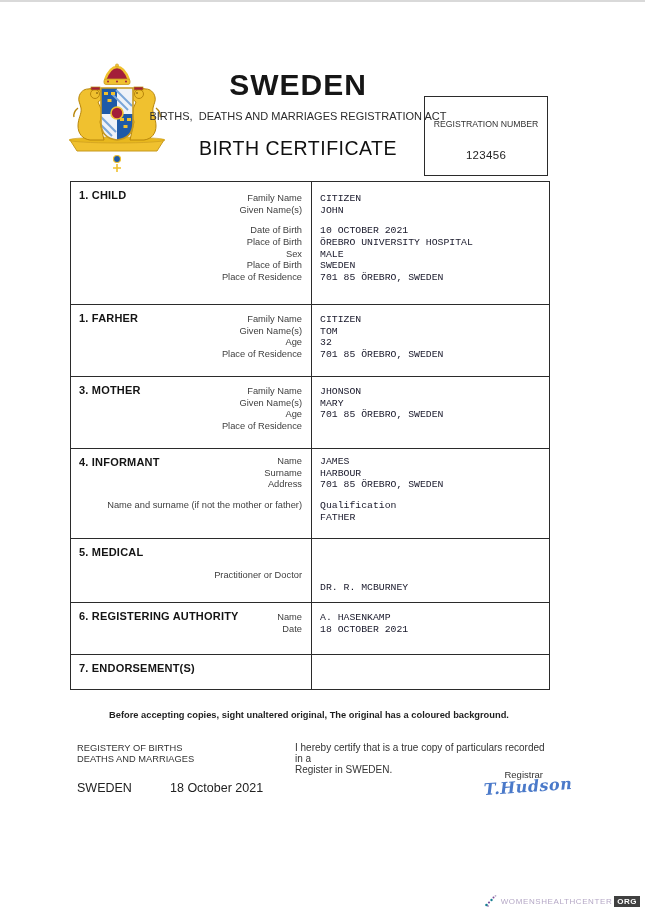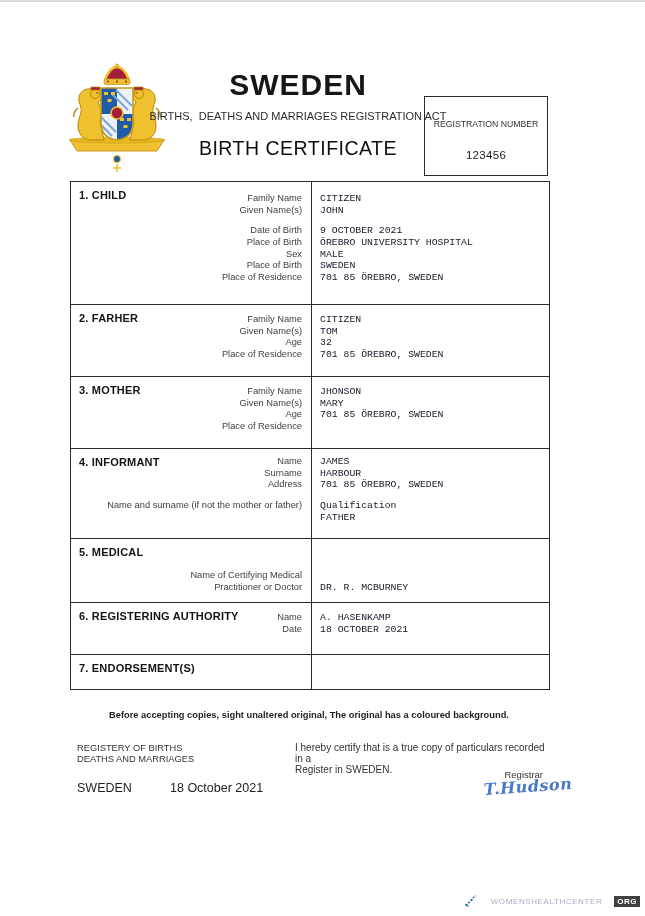--- a/index.html
+++ b/index.html
@@ -50,21 +50,21 @@
   .registry{position:absolute;left:77px;top:743px;font-size:9.3px;line-height:10.8px;color:#333}
   .certify{position:absolute;left:295px;top:743px;width:250px;font-size:10px;line-height:10.8px;color:#333}
   .registrar{position:absolute;left:295px;top:769px;width:248px;text-align:right;font-size:9.5px;color:#333}
   .f-country{position:absolute;left:77px;top:781px;font-size:12.5px;color:#222}
   .f-date{position:absolute;left:170px;top:781px;font-size:12.5px;color:#222}
   .signature{position:absolute;left:468px;top:777px;width:120px;text-align:center;
     font-family:"DejaVu Serif",serif;font-style:italic;font-weight:bold;font-size:16px;
     color:#4a79c9;transform:rotate(-4deg);letter-spacing:.5px}
 
   
-  .watermark{position:absolute;right:5px;top:894px;display:flex;align-items:center;gap:12px}
+  .watermark{position:absolute;right:5px;top:894px;display:flex;align-items:center;gap:2px}
   .wm-dots{width:14px;height:14px;margin-right:1px}
   .wm-name{font-size:8px;letter-spacing:.6px;color:#b5a8c6}
   .wm-org{font-size:8px;letter-spacing:.5px;color:#ffffff;background:#404040;
     padding:0 3px;font-weight:bold;line-height:11px}
 </style>
 </head>
 <body>
 
 <div class="top-edge"></div>
 
@@ -150,30 +150,30 @@
           <div class="row">Place of Birth</div>
           <div class="row">Sex</div>
           <div class="row">Place of Birth</div>
           <div class="row">Place of Residence</div>
         </div>
       </div>
       <div class="values">
         <div class="row">CITIZEN</div>
         <div class="row">JOHN</div>
         <div class="row spacer"></div>
-        <div class="row">9 OCTOBER 2021</div>
+        <div class="row">10 OCTOBER 2021</div>
         <div class="row">ÖREBRO UNIVERSITY HOSPITAL</div>
         <div class="row">MALE</div>
         <div class="row">SWEDEN</div>
         <div class="row">701 85 ÖREBRO, SWEDEN</div>
       </div>
     </div>
     <div class="section sec-2">
       <div class="cell-left">
-        <div class="sec-title">2. FARHER</div>
+        <div class="sec-title">1. FARHER</div>
         <div class="labels">
           <div class="row">Family Name</div>
           <div class="row">Given Name(s)</div>
           <div class="row">Age</div>
           <div class="row">Place of Residence</div>
         </div>
       </div>
       <div class="values">
         <div class="row">CITIZEN</div>
         <div class="row">TOM</div>
@@ -216,21 +216,20 @@
         <div class="row spacer"></div>
         <div class="row">Qualification</div>
         <div class="row">FATHER</div>
       </div>
     </div>
     <div class="section sec-5">
       <div class="cell-left">
         <div class="sec-title">5. MEDICAL</div>
         <div class="labels">
           <div class="row spacer"></div>
-          <div class="row">Name of Certifying Medical</div>
           <div class="row">Practitioner or Doctor</div>
         </div>
       </div>
       <div class="values">
         <div class="row spacer"></div>
         <div class="row"></div>
         <div class="row">DR. R. MCBURNEY</div>
       </div>
     </div>
     <div class="section sec-6">

